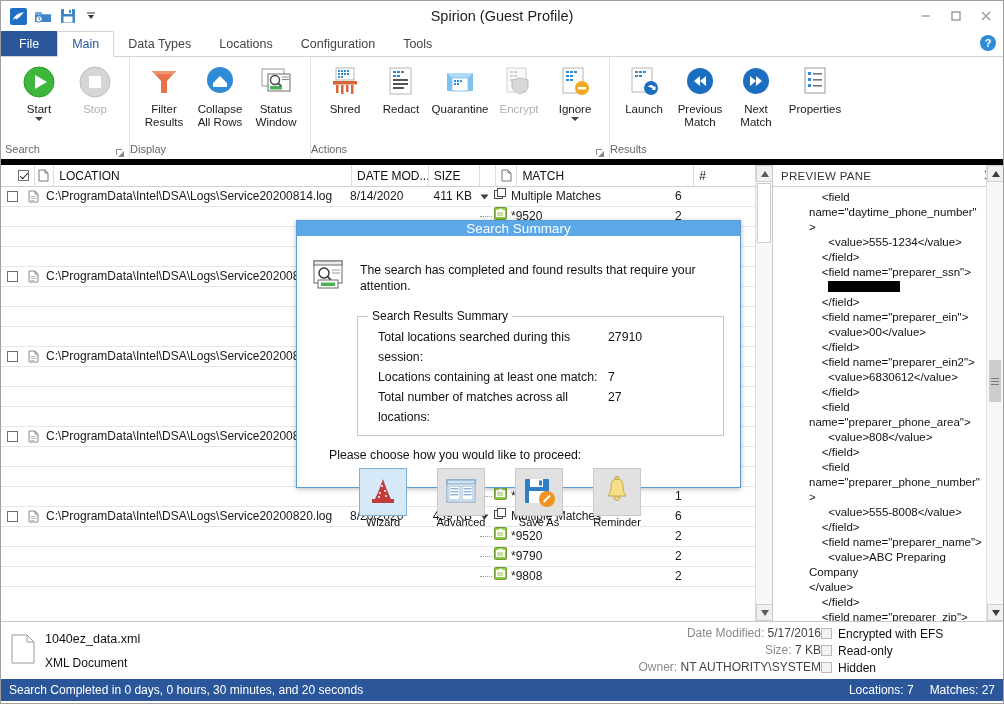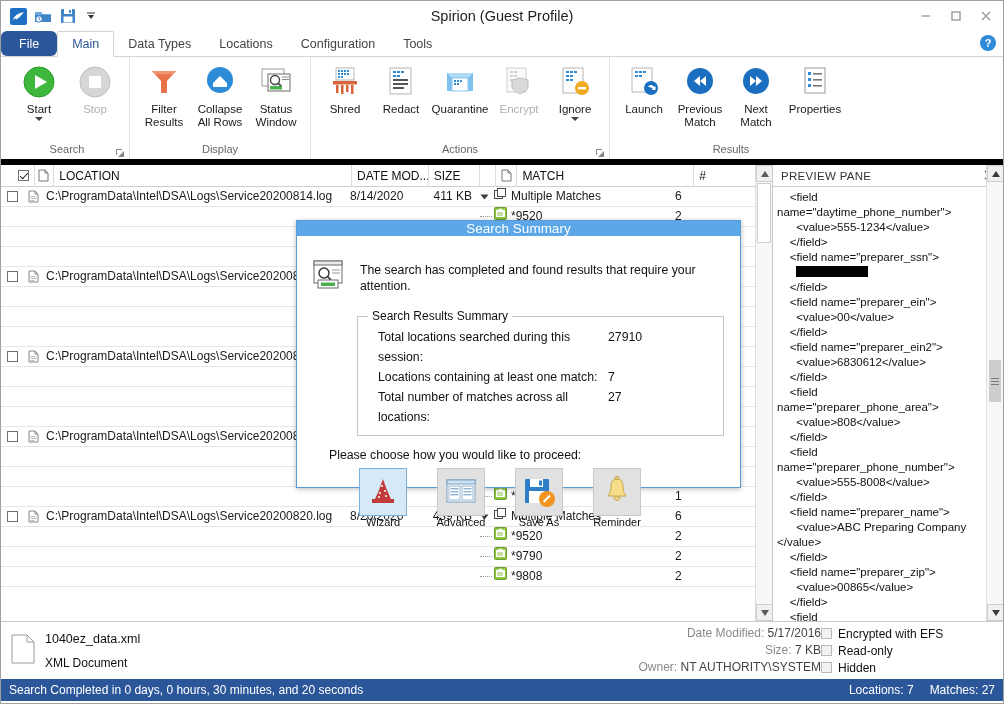--- a/index.html
+++ b/index.html
@@ -68,21 +68,20 @@
     display: flex; align-items: center;
     font-size: 12.5px;
     color: #444;
     white-space: nowrap;
   }
   .tab.file {
     background: #2b579a;
     color: #ffffff;
     padding: 0 18px;
     font-size: 12.5px;
-    border-radius: 6px;
   }
   .tab.active {
     background: #ffffff;
     color: #2b579a;
     border: 1px solid #d4d4d4;
     border-bottom: 1px solid #ffffff;
     margin-bottom: -1px;
     border-radius: 2px 2px 0 0;
   }
   .help-btn {
@@ -109,21 +108,20 @@
   .rgroup:last-child { border-right: none; }
   .rgroup-items {
     flex: 1;
     display: flex;
     align-items: flex-start;
     padding: 4px 6px 0 6px;
   }
   .rgroup-label {
     height: 18px;
     line-height: 16px;
-    text-align: center;
     font-size: 11px;
     color: #666;
     position: relative;
   }
   .rgroup-launcher {
     position: absolute;
     right: 4px; bottom: 2px;
     width: 10px; height: 10px;
     color: #888;
   }
@@ -295,21 +293,21 @@
   .pv-body {
     position: relative;
     flex: 1;
     overflow: hidden;
     padding: 3px 20px 0 4px;
     font-size: 11.5px;
     line-height: 15px;
     color: #111;
     word-wrap: break-word;
   }
-  .pv-line { white-space: pre-wrap; }
+  .pv-line { white-space: pre-wrap; margin-left: 32px; }
   .redact {
     display: inline-block;
     background: #000;
     color: transparent;
     width: 72px;
     height: 11px;
     vertical-align: -1px;
   }
   .pv-scroll {
     position: absolute;

